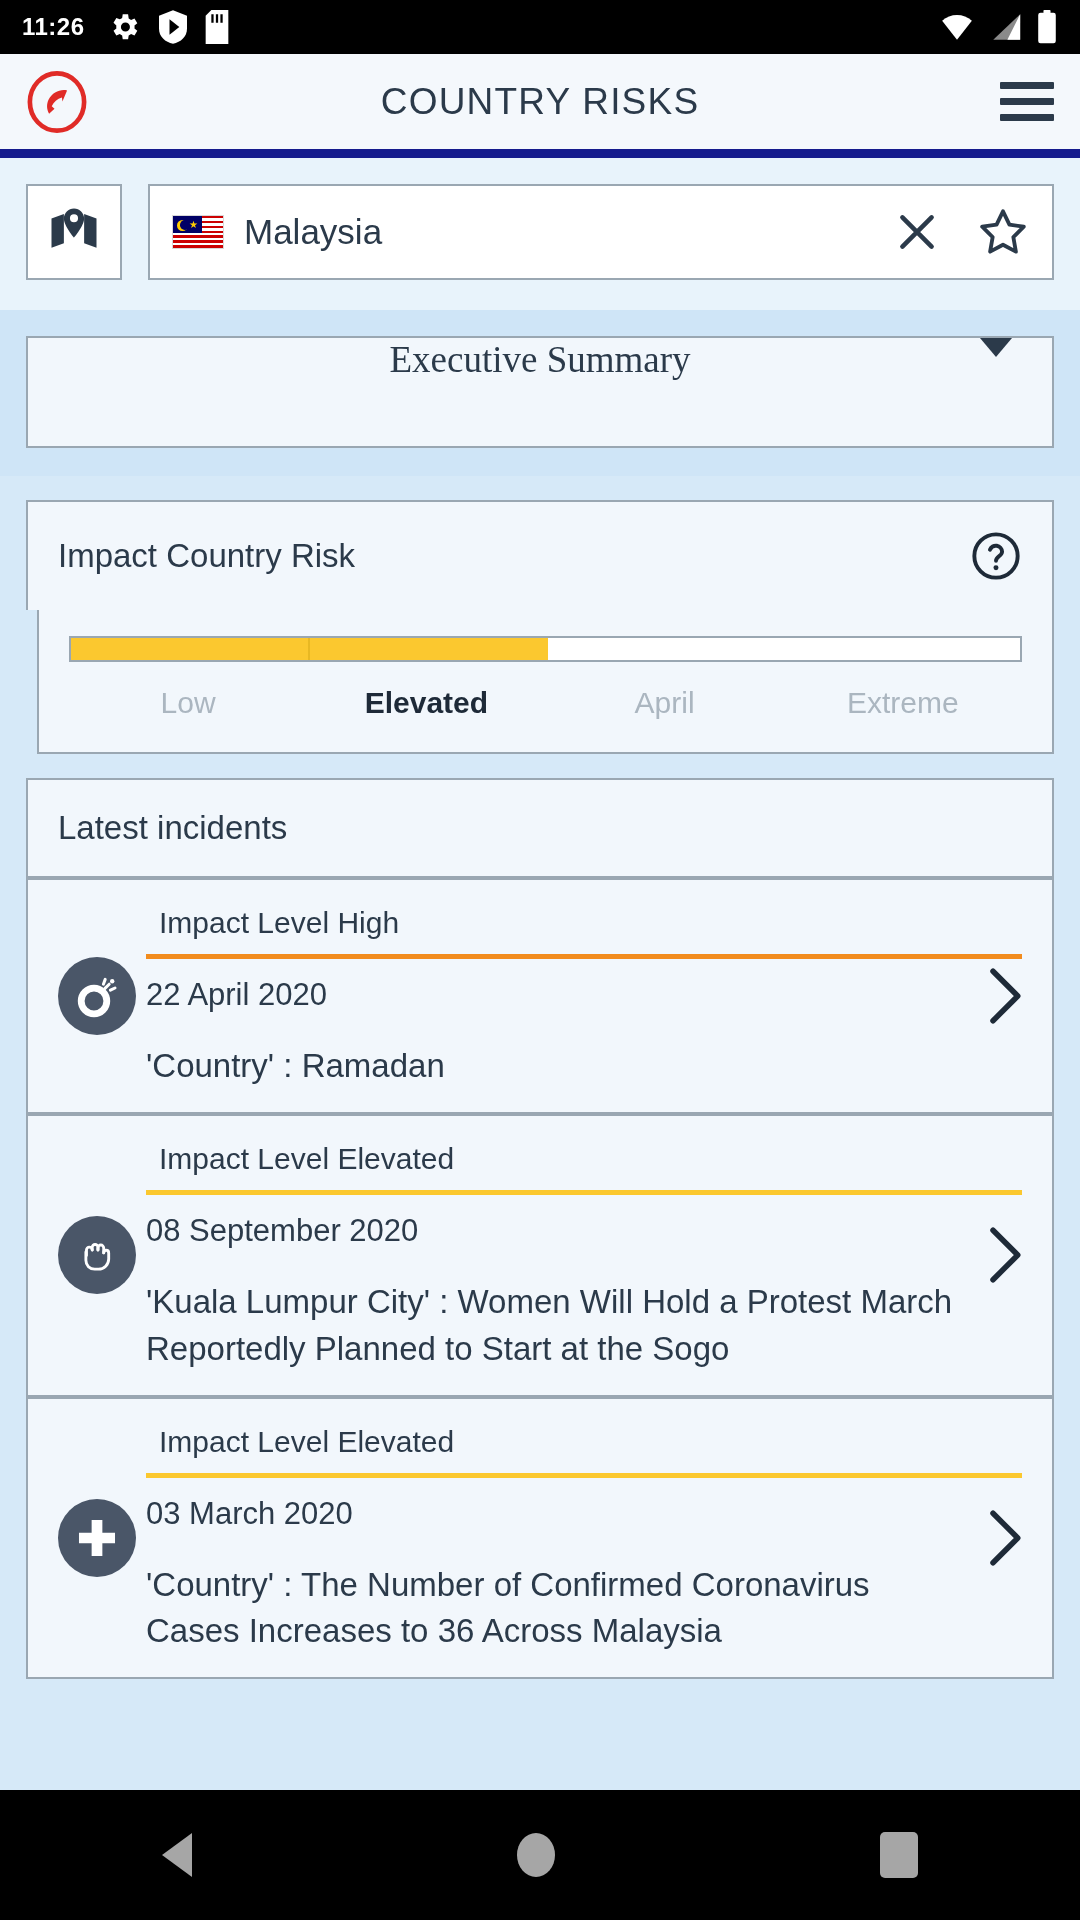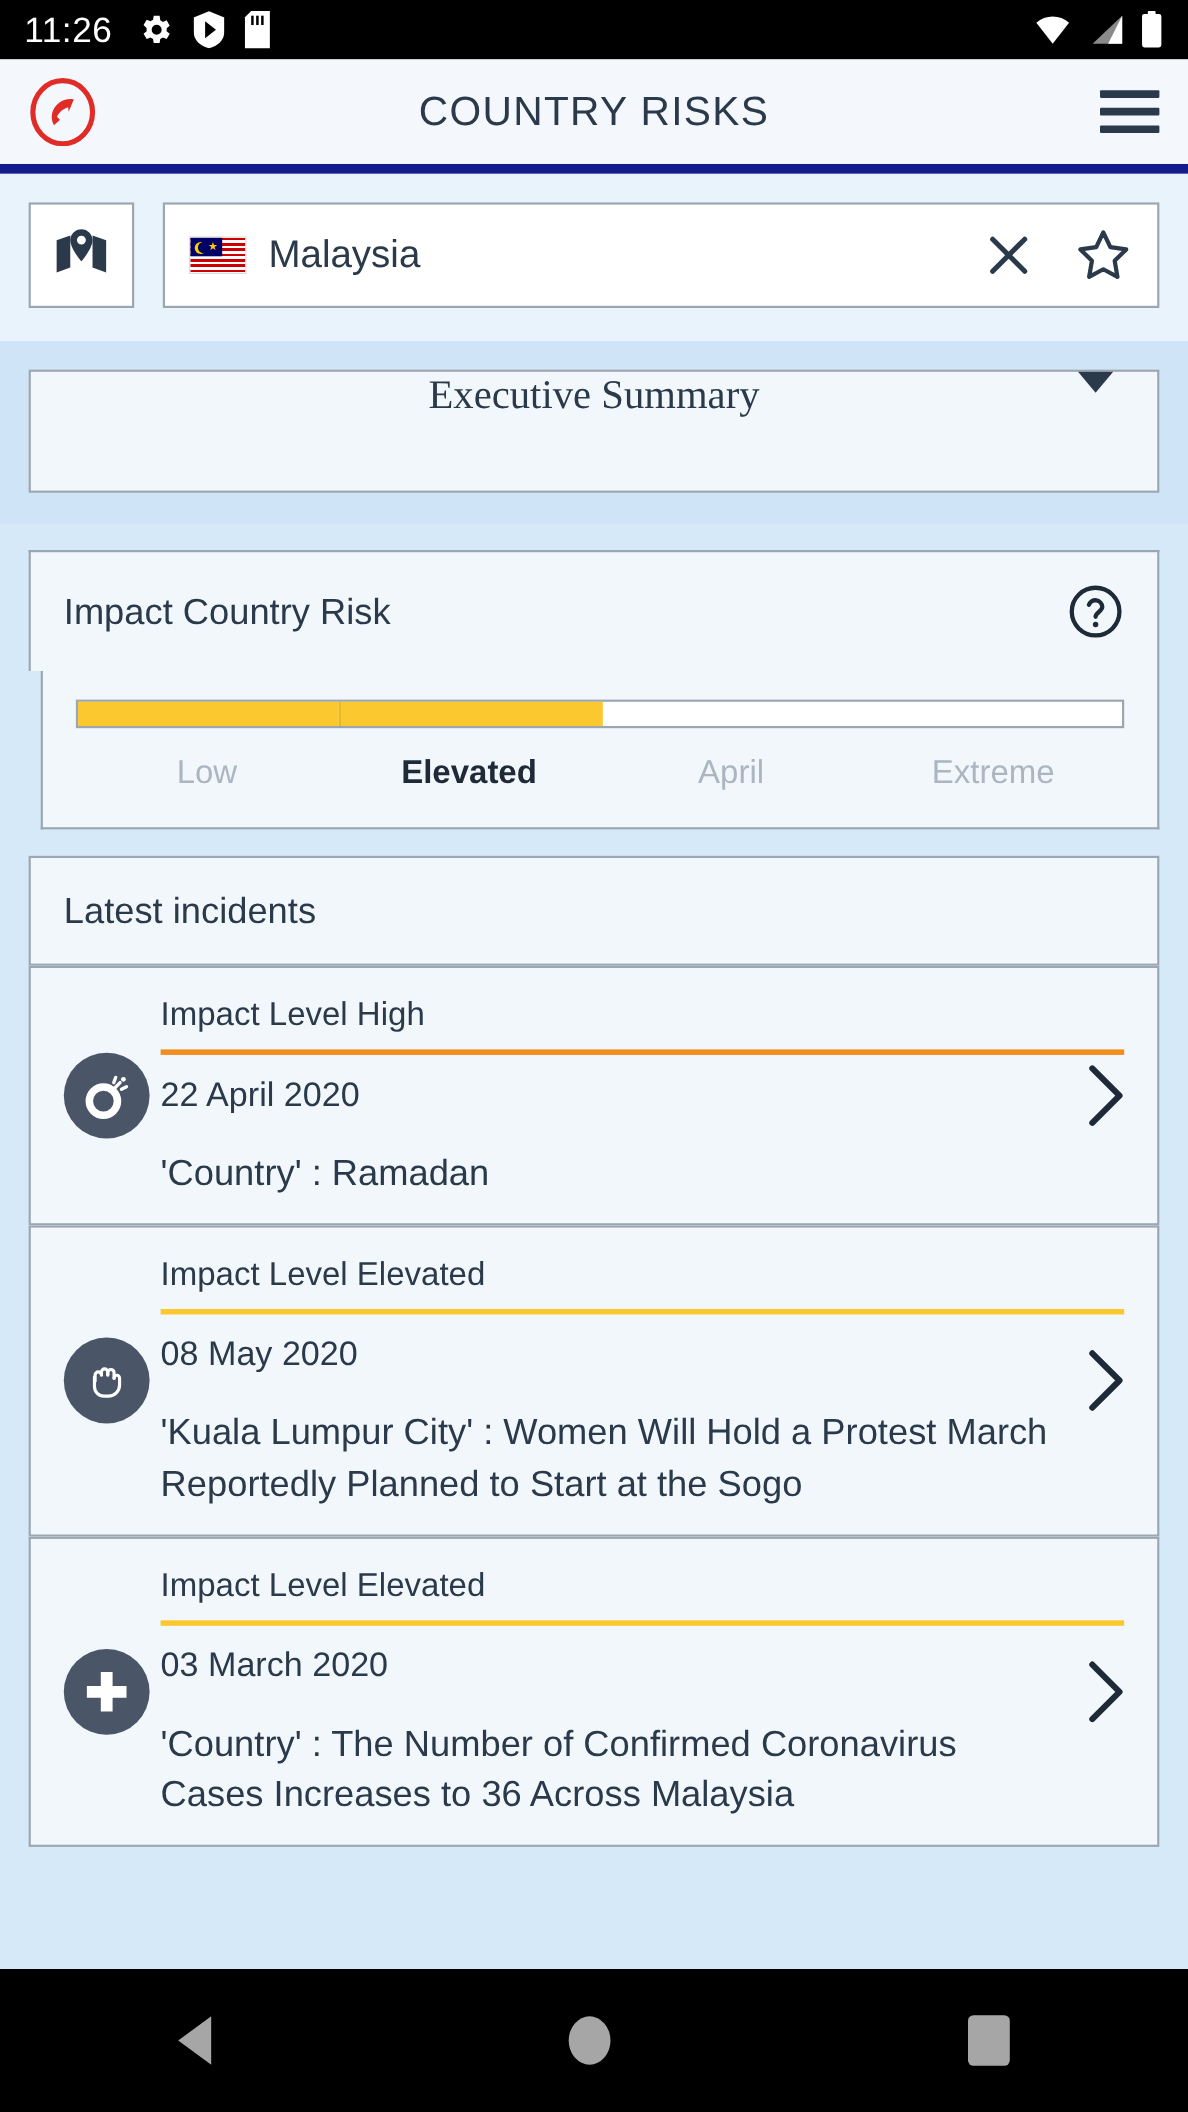--- a/index.html
+++ b/index.html
@@ -9,21 +9,21 @@
     background: #000;
     overflow: hidden;
   }
   .phone { position: relative; width: 1080px; height: 1920px; background: #D6E9F8; }
 
   
   .statusbar {
     height: 54px; background: #000; color: #fff;
     display: flex; align-items: center; padding: 0 22px;
   }
-  .status-time { font-size: 32px; font-weight: 400; letter-spacing: .5px; }
+  .status-time { font-size: 24px; font-weight: 700; letter-spacing: .5px; }
   .status-left-icons { display: flex; align-items: center; gap: 18px; margin-left: 22px; }
   .status-right { margin-left: auto; display: flex; align-items: center; gap: 12px; }
   .sb-ico { display: block; }
 
   
   .appbar {
     height: 95px; background: #F4F8FC;
     display: flex; align-items: center; padding: 0 26px; position: relative;
   }
   .logo-btn { width: 62px; height: 62px; display: flex; align-items: center; justify-content: center; }
@@ -99,21 +99,21 @@
 
   .incident {
     position: relative; padding: 20px 30px 22px 30px; display: flex; gap: 0;
   }
   .inc-icon {
     width: 78px; height: 78px; border-radius: 50%; background: #4A5668;
     display: flex; align-items: center; justify-content: center; flex: none;
     position: absolute; left: 30px; top: 50%; transform: translateY(-50%);
   }
   .inc-main { margin-left: 88px; flex: 1; min-width: 0; }
-  .impact-label { font-size: 30px; color: #2B3A4A; padding: 6px 0 14px 0; }
+  .impact-label { font-size: 30px; color: #2B3A4A; padding: 6px 0 14px 0; margin-left: 13px; }
   .impact-rule { height: 5px; width: 100%; }
   .inc-date { font-size: 31px; color: #2B3A4A; padding-top: 18px; }
   .inc-text { font-size: 33px; color: #2B3A4A; line-height: 1.42; padding-top: 30px; padding-right: 66px; }
   .chevron { position: absolute; right: 26px; top: 50%; transform: translateY(-50%); width: 44px; height: 66px; }
 
   
   .navbar {
     position: absolute; bottom: 0; left: 0; right: 0; height: 130px; background: #000;
     display: flex; align-items: center; justify-content: space-around;
   }
@@ -263,21 +263,21 @@
         <svg width="46" height="46" viewBox="0 0 24 24" fill="none" stroke="#FFF" stroke-width="1.5" stroke-linecap="round" stroke-linejoin="round">
           <path d="M6.5 12.2V9.4c0-.8.7-1.5 1.5-1.5s1.5.7 1.5 1.5"></path>
           <path d="M9.5 9.4V8c0-.8.7-1.5 1.5-1.5s1.5.7 1.5 1.5v1.4"></path>
           <path d="M12.5 9.4V8.3c0-.8.7-1.5 1.5-1.5s1.5.7 1.5 1.5v2.6"></path>
           <path d="M15.5 10.9c0-.8.6-1.4 1.3-1.4s1.3.6 1.3 1.4v3.2c0 2.9-2.4 5.3-5.3 5.3h-2c-2.6 0-4.6-2-4.6-4.6v-4.4"></path>
         </svg>
       </div>
       <div class="inc-main">
         <div class="impact-label">Impact Level Elevated</div>
         <div class="impact-rule" id="rule-1" style="background: rgb(251, 200, 47);"></div>
-        <div class="inc-date">08 May 2020</div>
+        <div class="inc-date">08 September 2020</div>
         <div class="inc-text">'Kuala Lumpur City' : Women Will Hold a Protest March Reportedly Planned to Start at the Sogo</div>
       </div>
       <svg class="chevron" viewBox="0 0 16 24" fill="none" stroke="#1E2A38" stroke-width="2" stroke-linecap="round" stroke-linejoin="round">
         <path d="M4 3l9 9-9 9"></path>
       </svg>
     </div>
 
     <div class="card incident">
       <div class="inc-icon">
         <svg width="46" height="46" viewBox="0 0 24 24" fill="#FFFFFF">

